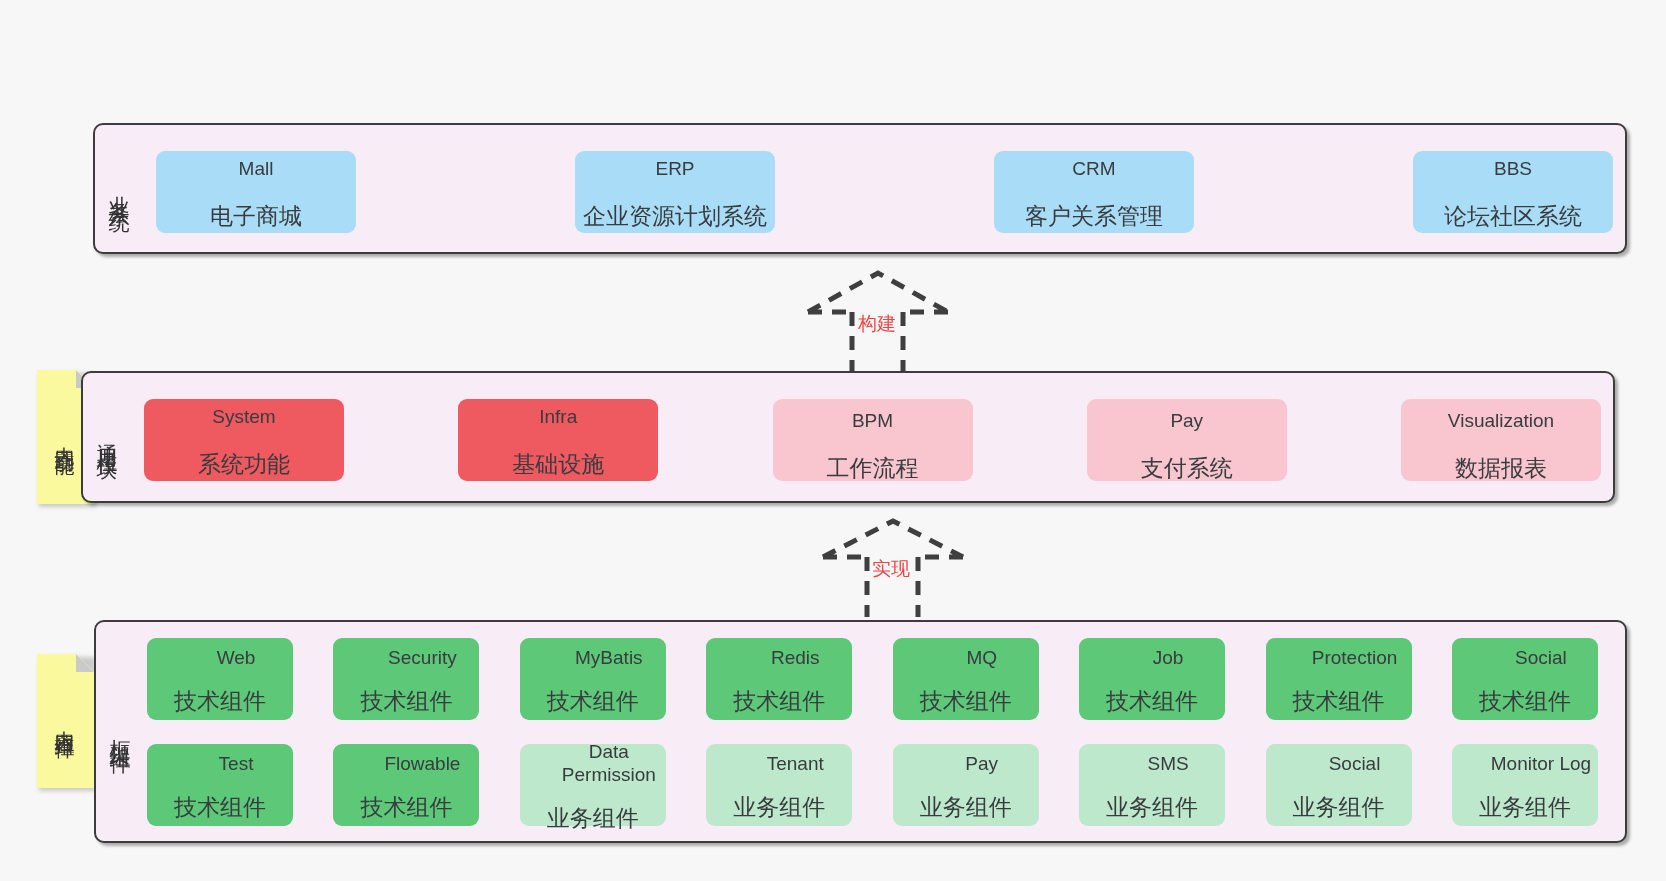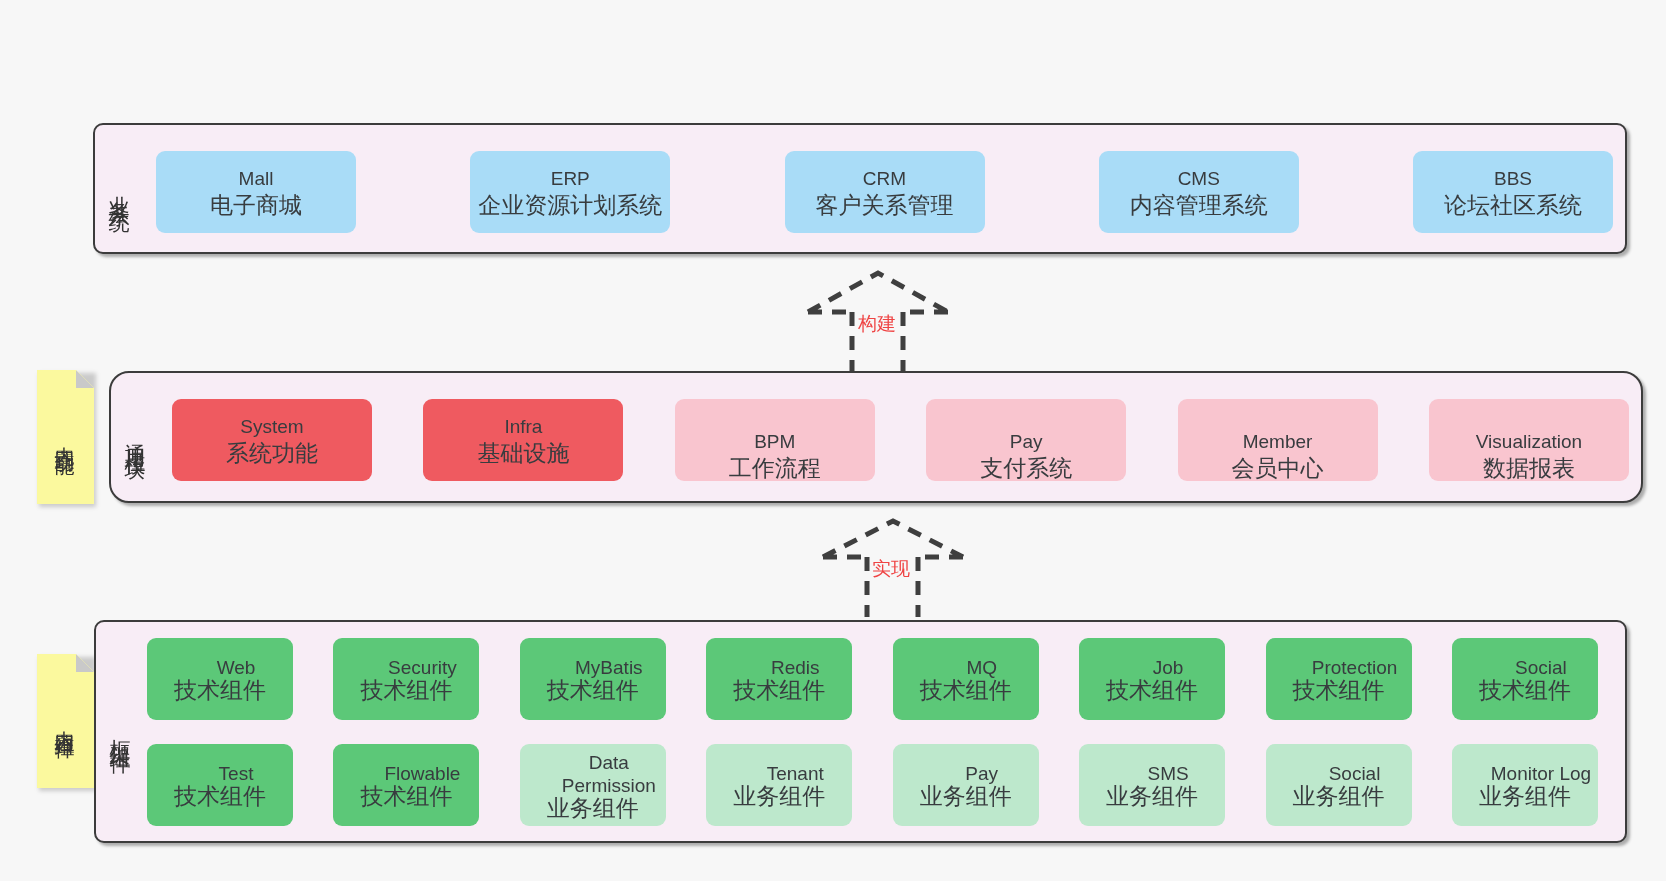--- a/index.html
+++ b/index.html
@@ -14,21 +14,21 @@
   
   .panel{
     position:absolute;
     background:#f8edf6;
     border:2px solid #3c3c3c;
     border-radius:10px;
     box-shadow:3px 3px 3px rgba(0,0,0,0.30);
     z-index:2;
   }
   .panel-business{left:93px;top:123px;width:1530px;height:127px;}
-  .panel-modules {left:109px;top:371px;width:1530px;height:128px;border-radius:20px;}
+  .panel-modules {left:81px;top:371px;width:1530px;height:128px;}
   .panel-components{left:94px;top:620px;width:1529px;height:219px;}
 
   .panel-label{
     position:absolute;left:10px;top:0;bottom:0;
     display:flex;align-items:center;
   }
   .panel-label span{
     writing-mode:vertical-rl;text-orientation:upright;
     font-size:21px;letter-spacing:5px;color:#333;
   }
@@ -38,20 +38,21 @@
         display:flex;justify-content:space-between;}
   .row8{position:absolute;left:51px;right:27px;height:82px;
         display:flex;justify-content:space-between;}
   .row8.r1{top:16px}
   .row8.r2{top:122px}
 
   .box{
     border-radius:9px;
     display:flex;flex-direction:column;align-items:center;justify-content:center;
     text-align:center;
+    gap:21px;
   }
   .row6 .box{width:200px;}
   .row8 .box{width:146px;}
   .box-title{font-size:19px;line-height:26px;}
   .box-sub{font-size:23px;line-height:26px;}
   .row8 .box-title{line-height:23px;max-width:118px;margin-left:32px;}
   .row8 .box-sub{line-height:23px;}
 
   .blue  {background:#a9dcf7;}
   .red   {background:#ef5a60;}
@@ -128,24 +129,20 @@
       </div>
       <div class="box blue">
         <div class="box-title">ERP</div>
         <div class="box-sub">企业资源计划系统</div>
       </div>
       <div class="box blue">
         <div class="box-title">CRM</div>
         <div class="box-sub">客户关系管理</div>
       </div>
       <div class="box blue">
-        <div class="box-title">CMS</div>
-        <div class="box-sub">内容管理系统</div>
-      </div>
-      <div class="box blue">
         <div class="box-title">BBS</div>
         <div class="box-sub">论坛社区系统</div>
       </div>
     </div>
   </div>
 
   <svg class="arrow-svg arrow1" width="156" height="110" viewBox="0 0 156 110">
     <path d="M8 48 L78 9 L148 48 M8 48 H52 M148 48 H103 M52 48 V108 M103 48 V108"></path>
   </svg>
   <div class="arrow-label arrow-label1">构建</div>
@@ -165,24 +162,20 @@
       </div>
       <div class="box pink">
         <div class="box-title">BPM</div>
         <div class="box-sub">工作流程</div>
       </div>
       <div class="box pink">
         <div class="box-title">Pay</div>
         <div class="box-sub">支付系统</div>
       </div>
       <div class="box pink">
-        <div class="box-title">Member</div>
-        <div class="box-sub">会员中心</div>
-      </div>
-      <div class="box pink">
         <div class="box-title">Visualization</div>
         <div class="box-sub">数据报表</div>
       </div>
     </div>
   </div>
 
   <svg class="arrow-svg arrow2" width="156" height="106" viewBox="0 0 156 106">
     <path d="M8 44 L78 8 L148 44 M8 44 H52 M148 44 H103 M52 44 V104 M103 44 V104"></path>
   </svg>
   <div class="arrow-label arrow-label2">实现</div>

